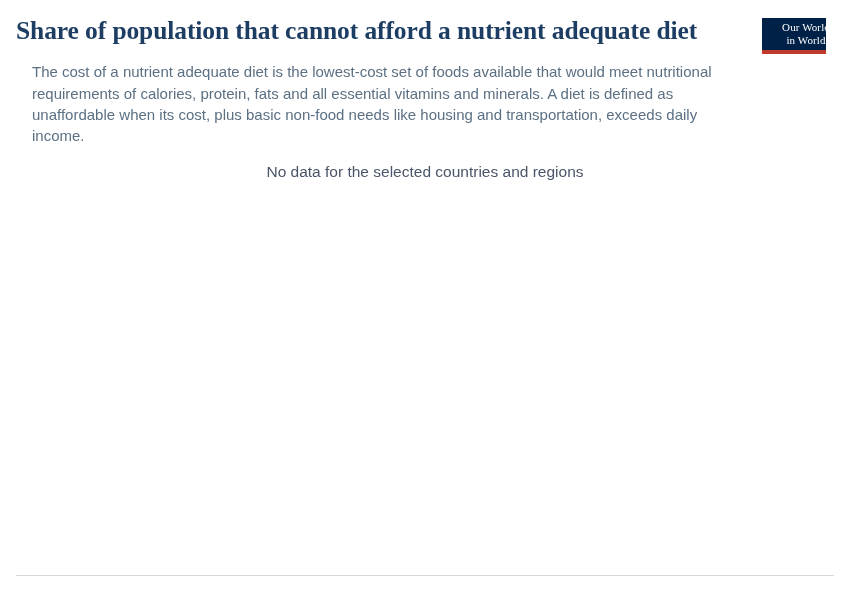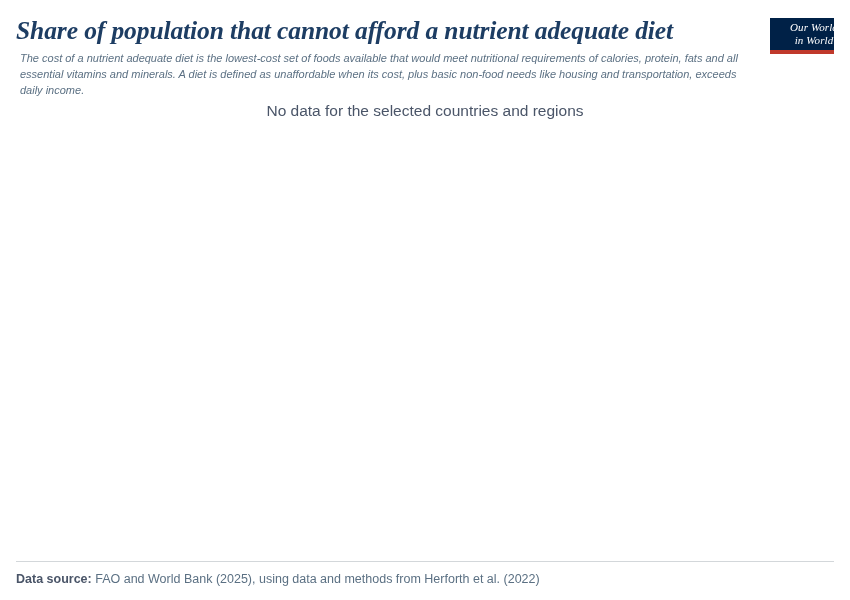--- a/index.html
+++ b/index.html
@@ -19,42 +19,41 @@
     width: 850px;
     height: 600px;
     box-sizing: border-box;
     padding: 16px 16px 0 16px;
     display: flex;
     flex-direction: column;
   }
   .header {
     display: flex;
     align-items: flex-start;
-    justify-content: space-between;
-    font-style: italic;
+    justify-content: flex-start;
   }
   .header-text {
     flex: 1 1 auto;
     padding-right: 16px;
     max-width: 730px;
   }
   .chart-title {
     font-family: "Liberation Serif", serif;
     font-size: 25.5px;
     line-height: 1.15;
     font-weight: 700;
     color: #1d3d63;
     margin: 0 0 6px 0;
     letter-spacing: -0.1px;
   }
   .chart-subtitle {
-    font-size: 11px;
+    font-size: 15px;
     line-height: 1.42;
     color: #5b7083;
-    margin: 4px;
+    margin: 16px;
     font-weight: 400;
   }
   .owid-logo {
     flex: 0 0 auto;
     width: 64px;
     height: 36px;
     background: #002147;
     color: #ffffff;
     border-bottom: 4px solid #c0392b;
     box-sizing: border-box;
@@ -131,19 +130,15 @@
       <span>Our World</span>
       <span>in World</span>
     </div>
   </div>
 
   <div class="plot-area">
     <div class="no-data-message">No data for the selected countries and regions</div>
   </div>
 
   <div class="footer">
-    <div class="footer-left">
-      <span class="label">Data source:</span>
-      <span>FAO and World Bank (2025), using data and methods from Herforth et al. (2022)</span>
-    </div>
   </div>
 
 </div>
 
 </body></html>

